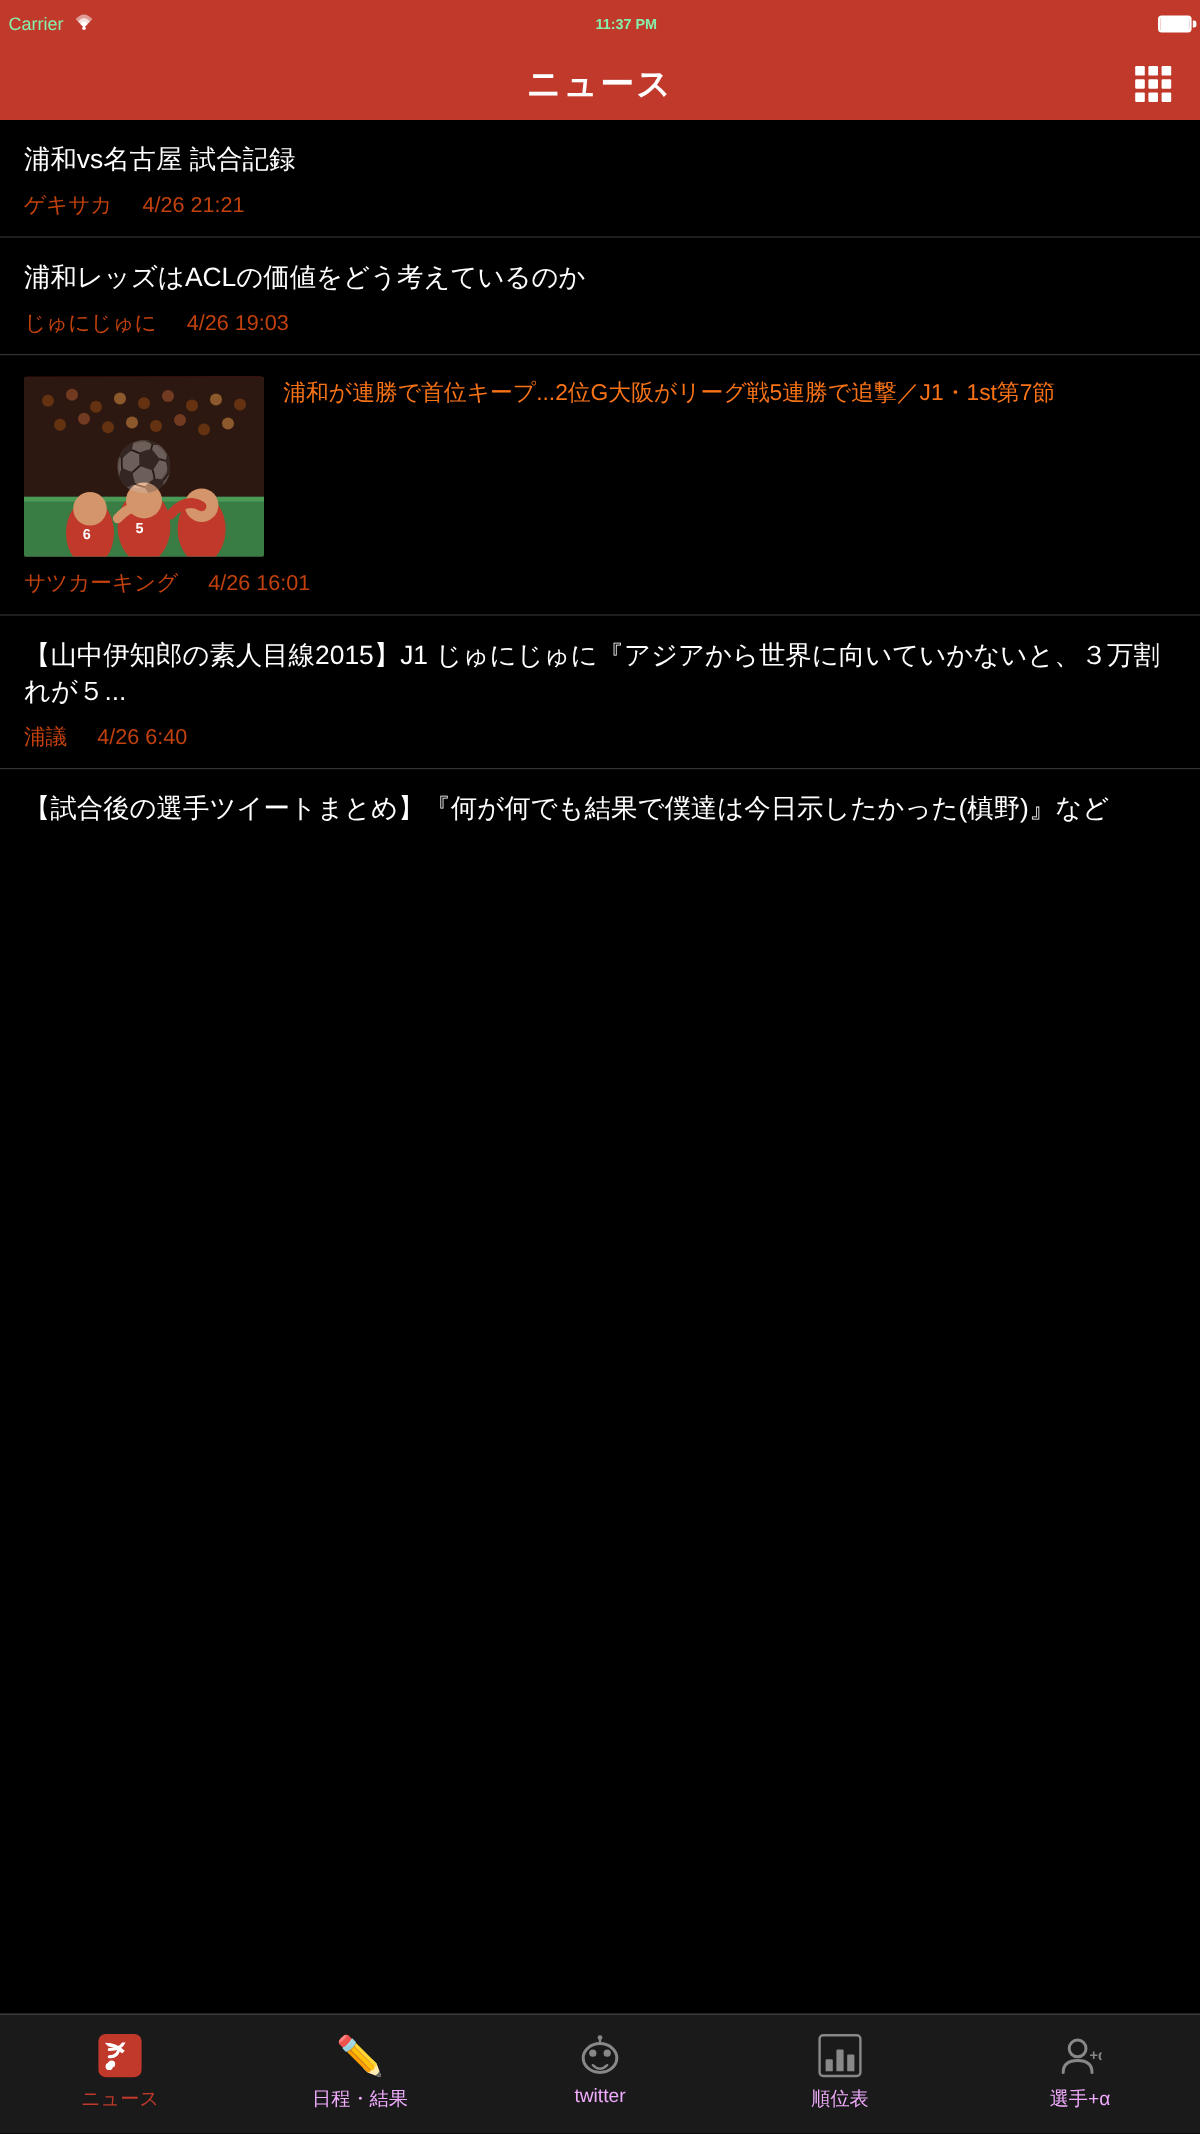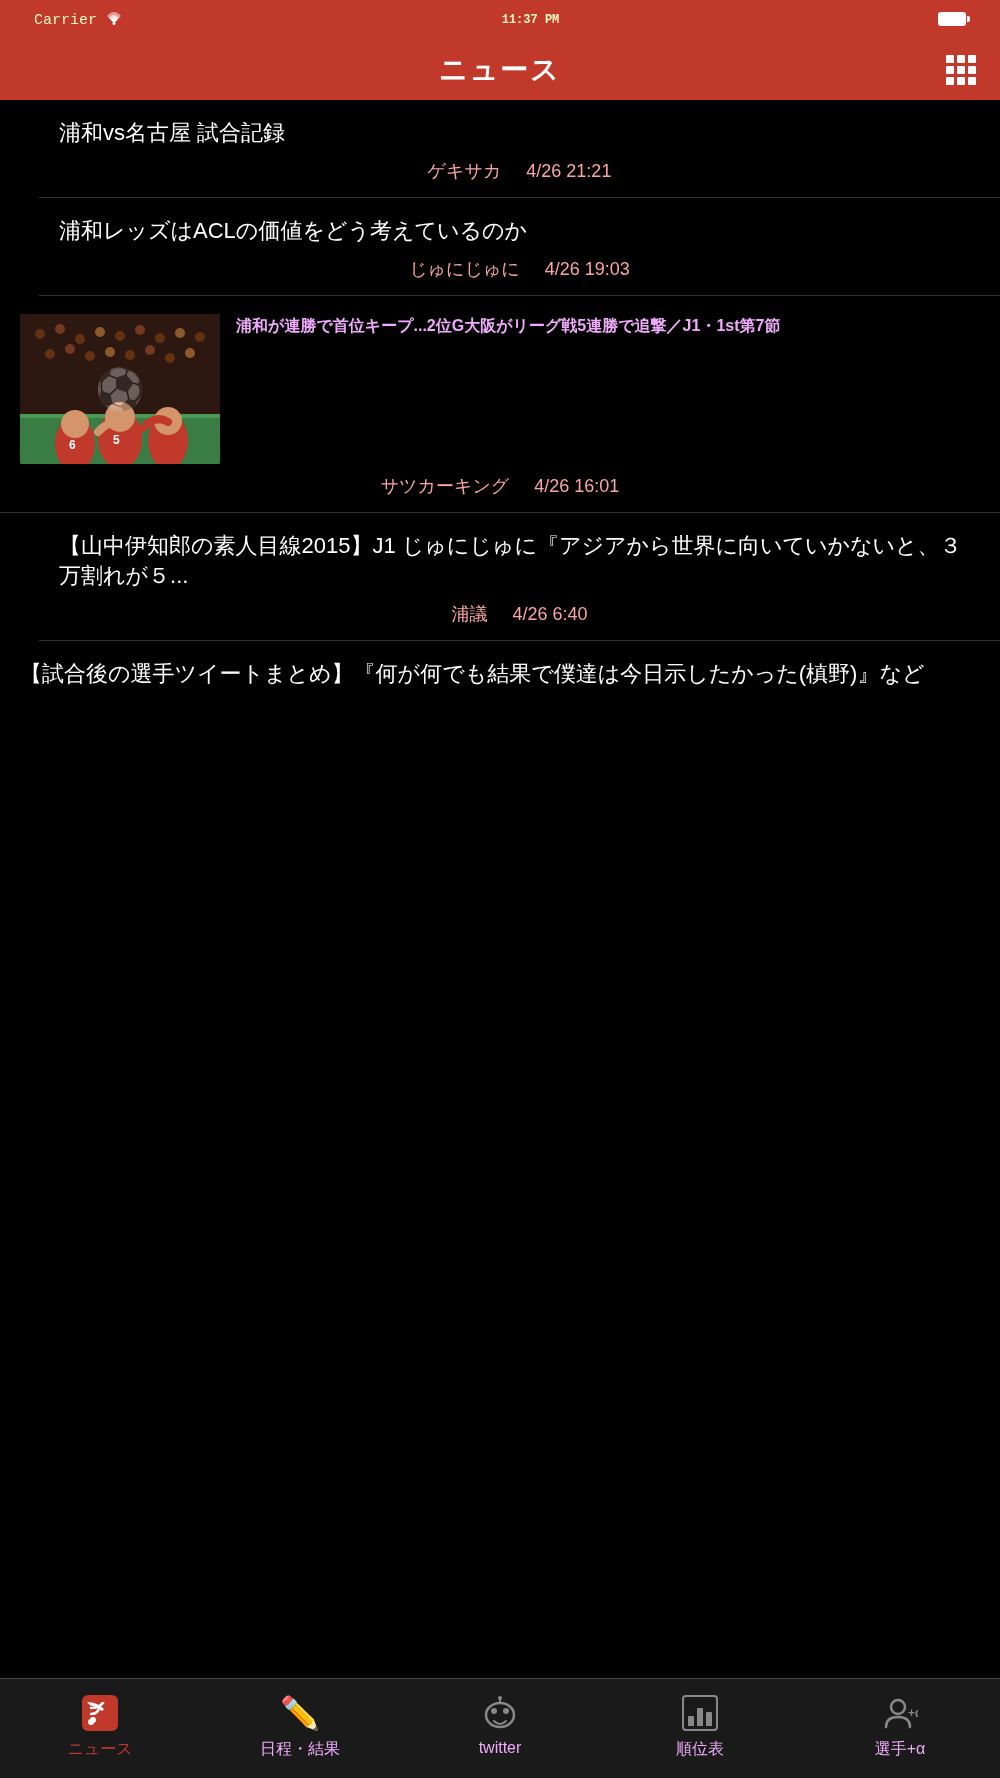--- a/index.html
+++ b/index.html
@@ -13,25 +13,24 @@
       position: relative;
     }
 
     
     .status-bar {
       background: #c0392b;
       height: 40px;
       display: flex;
       align-items: center;
       justify-content: space-between;
-      padding: 0 34px;
-      color: #fef9c3;
+      padding: 0 7px;
+      color: #86efac;
       font-size: 15px;
       font-weight: 500;
-      font-family: Liberation Mono, monospace;
     }
     .status-bar .carrier {
       display: flex;
       align-items: center;
       gap: 8px;
     }
     .battery-icon {
       width: 28px;
       height: 14px;
       border: 2px solid white;
@@ -100,34 +99,33 @@
     
     .news-list {
       background: #000;
       flex: 1;
     }
 
     .news-item {
       border-bottom: 1px solid #333;
       padding: 18px 20px 14px 20px;
       cursor: pointer;
-      margin-left: 39px;
     }
 
     .news-title {
       color: white;
       font-size: 22px;
       line-height: 1.4;
       margin-bottom: 10px;
       font-weight: normal;
     }
     .news-meta {
-      color: #fca5a5;
+      color: #c2410c;
       font-size: 18px;
-      text-align: center;
+      text-align: left;
     }
     .news-meta .source { margin-right: 20px; }
 
     
     .news-item-with-image {
       border-bottom: 1px solid #333;
       padding: 18px 20px 14px 20px;
       cursor: pointer;
     }
     .news-item-with-image .news-content-row {
@@ -157,24 +155,24 @@
       content: '⚽';
       position: absolute;
       top: 50%;
       left: 50%;
       transform: translate(-50%, -50%);
       font-size: 40px;
       opacity: 0.3;
     }
 
     .news-image-title {
-      color: #f0abfc;
-      font-size: 16px;
+      color: #f97316;
+      font-size: 19px;
       line-height: 1.45;
-      font-weight: bold;
+      font-weight: normal;
       flex: 1;
     }
 
     
     .tab-bar {
       position: absolute;
       bottom: 0;
       left: 0;
       right: 0;
       height: 100px;

